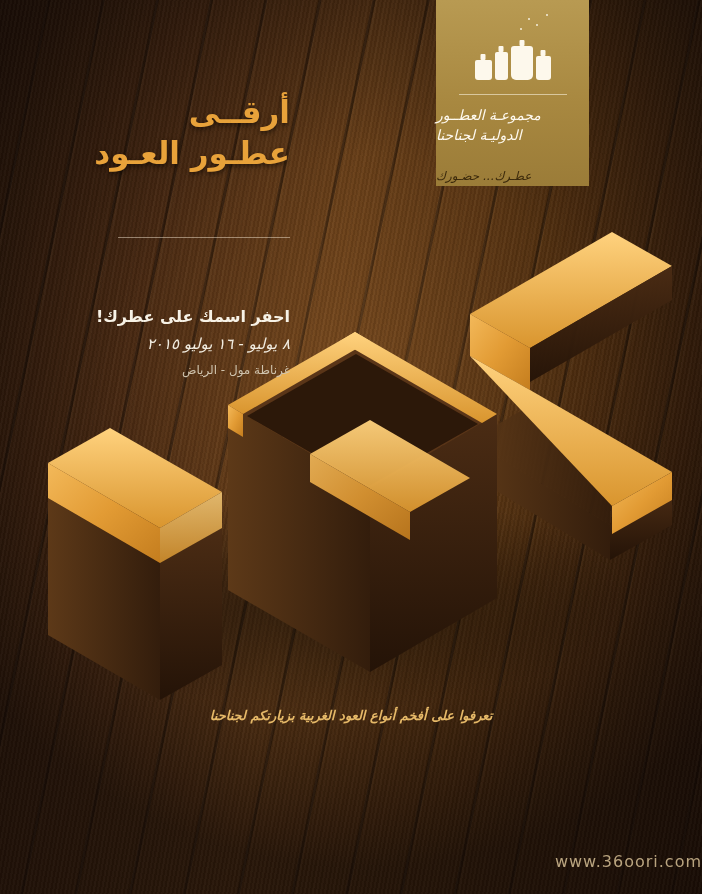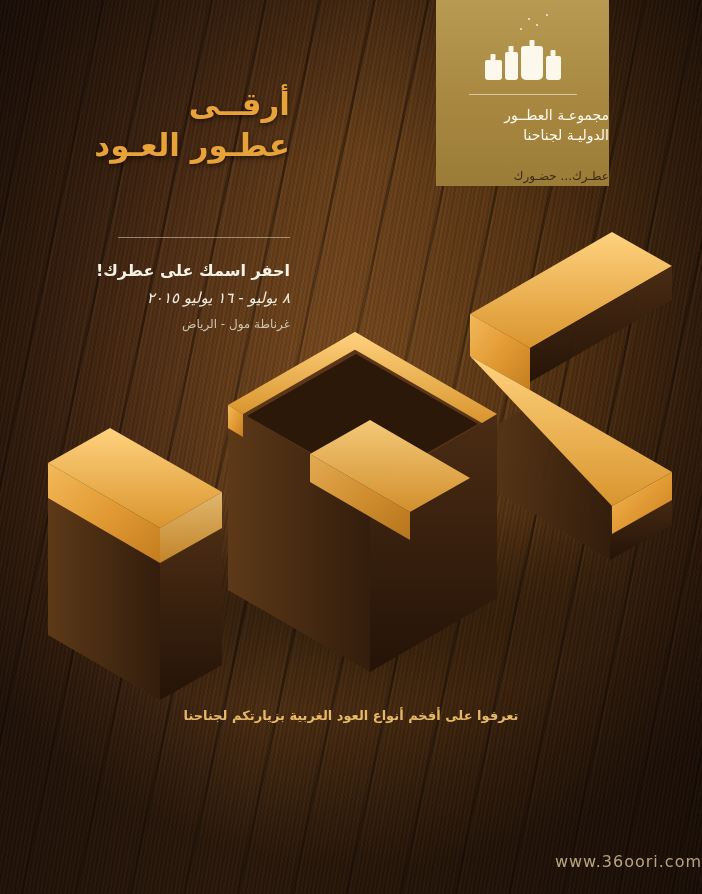--- a/index.html
+++ b/index.html
@@ -36,24 +36,25 @@
     position: absolute; inset: 0;
     background:
       repeating-linear-gradient(100deg, rgba(0,0,0,0.07) 0 2px, rgba(255,255,255,0.02) 2px 4px);
     pointer-events: none;
   }
 
   
   .badge {
     position: absolute;
     left: 436px; top: 0;
-    width: 173px; height: 186px;
+    width: 153px; height: 186px;
     background: linear-gradient(180deg, #b89a52 0%, #a88840 55%, #9b7c38 100%);
-    text-align: right;
+    text-align: left;
     color: #fffaf0;
+    font-style: italic;
   }
   .badge-bottles {
     margin-top: 26px;
     height: 54px;
     display: flex;
     align-items: flex-end;
     justify-content: center;
     gap: 3px;
   }
   .bottle { background: #fdf8ec; border-radius: 2px 2px 3px 3px; position: relative; }
@@ -74,21 +75,21 @@
     font-size: 14px; letter-spacing: 1px; line-height: 20px; direction: rtl;
   }
   .badge-tag {
     margin-top: 24px; font-size: 12px; color: #3c2a0c; direction: rtl;
     letter-spacing: .5px;
   }
 
   
   .headline {
     position: absolute;
-    right: 412px; top: 84px;
+    right: 412px; top: 92px;
     width: 280px;
     text-align: right;
     direction: rtl;
     color: #e8a23a;
     font-weight: bold;
     font-size: 31px;
     line-height: 41px;
     letter-spacing: 1px;
     text-shadow: 0 2px 5px rgba(0,0,0,0.55);
   }
@@ -99,40 +100,41 @@
     background: rgba(255,245,225,0.45);
   }
   .sub {
     position: absolute;
     right: 412px; top: 258px;
     width: 280px;
     text-align: right;
     direction: rtl;
     color: #f3efe6;
   }
-  .sub-1 { font-size: 16px; font-weight: bold; line-height: 26px; color: #f7f2e6; }
+  .sub-1 { font-size: 16px; font-weight: bold; line-height: 26px; color: #f7f2e6; margin-top: 46px; }
   .sub-2 { font-size: 15px; line-height: 28px; color: #f1ece0; font-style: italic; }
   .sub-3 { font-size: 12px; line-height: 24px; color: #cfc3ad; }
 
   
   .art { position: absolute; inset: 0; }
 
   
   .bottom {
     position: absolute;
     left: 0; right: 0; top: 708px;
     text-align: center;
     direction: rtl;
   }
   .bottom-title {
     color: #e6b968;
     font-size: 13px;
     font-weight: bold;
     letter-spacing: .3px;
     margin-bottom: 3px;
+    font-style: italic;
   }
   .bottom-body {
     color: #8d7756;
     font-size: 11px;
     line-height: 19px;
     max-width: 430px;
     margin: 0 auto;
   }
   .site {
     position: absolute;

